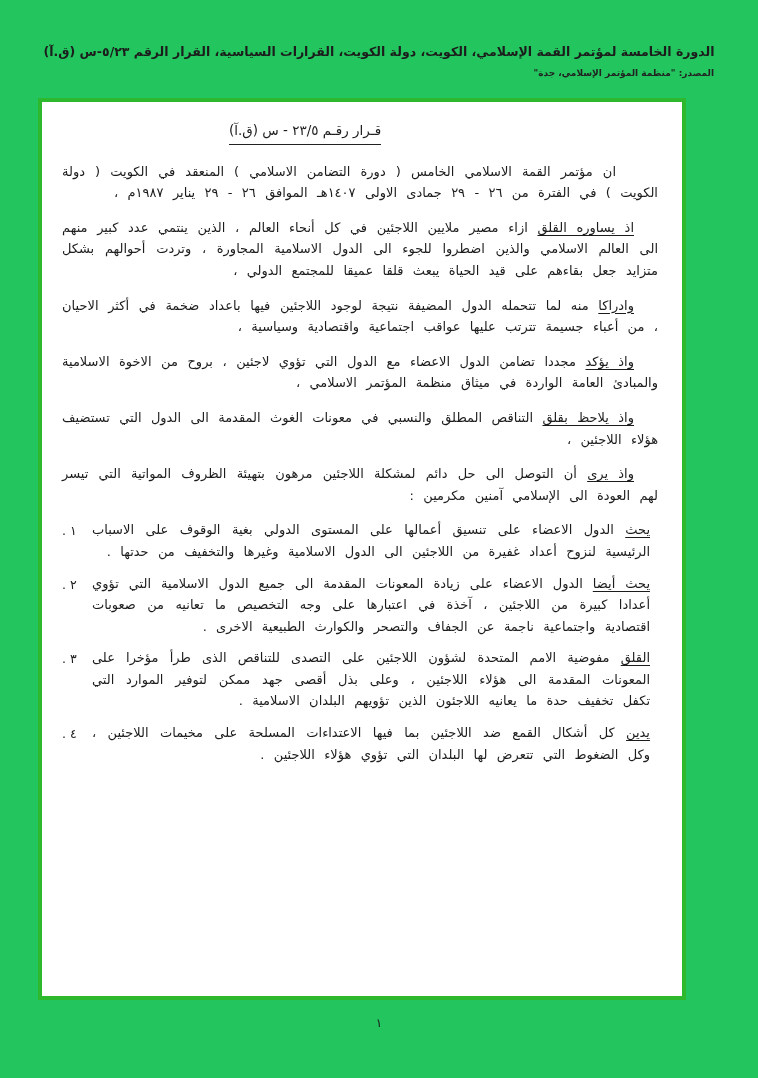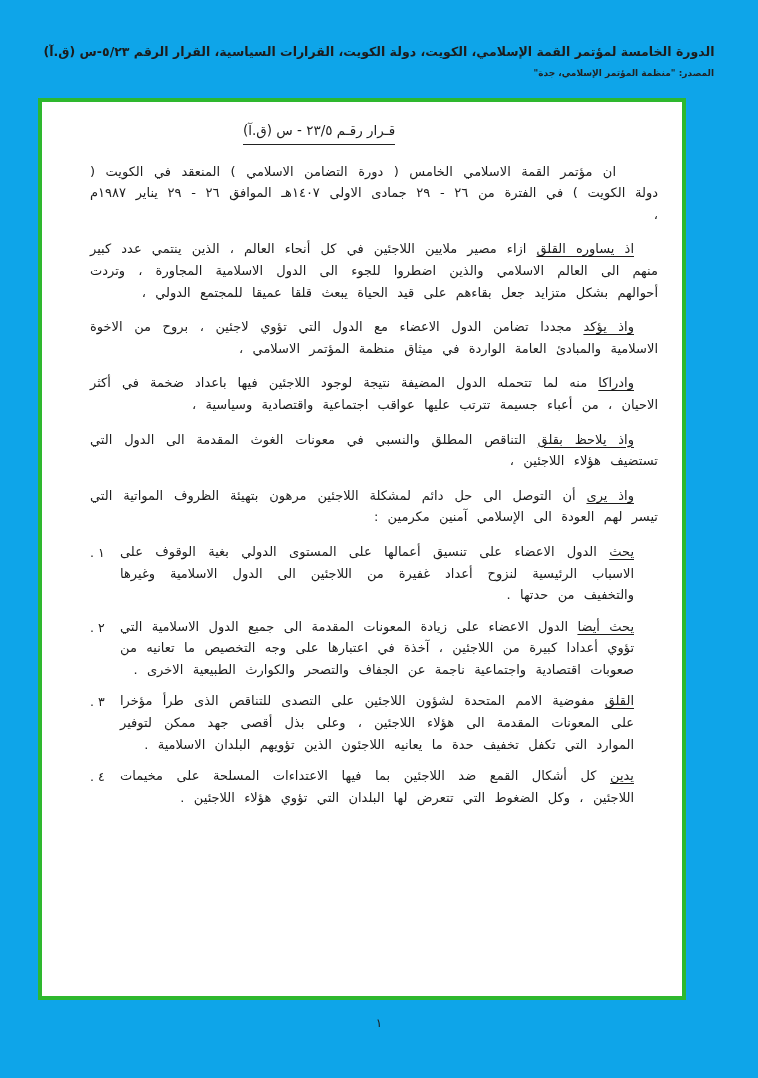--- a/index.html
+++ b/index.html
@@ -1,20 +1,20 @@
 <!DOCTYPE html>
 <html lang="ar" style="--frame-green: #2eb82e;"><head>
 <meta charset="utf-8">
 <style>
   html, body { margin: 0; padding: 0; background: #ffffff; }
   .sheet {
     position: relative;
     width: 758px;
     height: 1078px;
-    background: #0ea5e9;
+    background: #22c55e;
     font-family: "DejaVu Sans", sans-serif;
     color: #1c1c1c;
     overflow: hidden;
   }
   .top-header {
     direction: rtl;
     text-align: center;
     padding-top: 44px;
     font-size: 12.5px;
     font-weight: bold;
@@ -28,21 +28,21 @@
     font-size: 9px;
     font-weight: bold;
     color: #222;
   }
   .frame {
     box-sizing: border-box;
     width: 648px;
     height: 902px;
     margin: 20px 0 0 38px;
     border: 4px solid var(--frame-green, #2eb82e);
-    padding: 18px 24px 16px 48px;
+    padding: 18px 24px 16px 20px;
     overflow: hidden;
     background: #fff;
   }
   .doc { direction: rtl; font-size: 13px; line-height: 21.6px; }
   .title-block {
     text-align: center;
     transform: translateX(-55px);
     margin-bottom: 16px;
   }
   .title-line { margin-bottom: 6px; font-size: 13.5px; }
@@ -67,21 +67,21 @@
     direction: rtl;
     font-size: 12.5px;
     padding-top: 1px;
     text-align: left;
   }
   .item-body {
     flex: 1;
     direction: rtl;
     text-align: justify;
     word-spacing: 0.4em;
-    margin-right: 24px;
+    margin-right: 8px;
   }
   .page-num {
     text-align: center;
     margin-top: 16px;
     font-size: 12px;
     color: #1c1c1c;
   }
 </style>
 </head>
 <body>
@@ -107,25 +107,25 @@
 
       <div class="para first">
         <span>ان مؤتمر القمة الاسلامي الخامس ( دورة التضامن الاسلامي ) المنعقد في الكويت ( دولة الكويت ) في الفترة من ٢٦ - ٢٩ جمادى الاولى ١٤٠٧هـ الموافق ٢٦ - ٢٩ يناير ١٩٨٧م ،</span>
       </div>
 
       <div class="para">
         <span class="lead">اذ يساوره القلق</span><span> ازاء مصير ملايين اللاجئين في كل أنحاء العالم ، الذين ينتمي عدد كبير منهم الى العالم الاسلامي والذين اضطروا للجوء الى الدول الاسلامية المجاورة ، وتردت أحوالهم بشكل متزايد جعل بقاءهم على قيد الحياة يبعث قلقا عميقا للمجتمع الدولي ،</span>
       </div>
 
       <div class="para">
-        <span class="lead">واذ يؤكد</span><span> مجددا تضامن الدول الاعضاء مع الدول التي تؤوي لاجئين ، بروح من الاخوة الاسلامية والمبادئ العامة الواردة في ميثاق منظمة المؤتمر الاسلامي ،</span>
+        <span class="lead">وادراكا</span><span> منه لما تتحمله الدول المضيفة نتيجة لوجود اللاجئين فيها باعداد ضخمة في أكثر الاحيان ، من أعباء جسيمة تترتب عليها عواقب اجتماعية واقتصادية وسياسية ،</span>
       </div>
 
       <div class="para">
-        <span class="lead">وادراكا</span><span> منه لما تتحمله الدول المضيفة نتيجة لوجود اللاجئين فيها باعداد ضخمة في أكثر الاحيان ، من أعباء جسيمة تترتب عليها عواقب اجتماعية واقتصادية وسياسية ،</span>
+        <span class="lead">واذ يؤكد</span><span> مجددا تضامن الدول الاعضاء مع الدول التي تؤوي لاجئين ، بروح من الاخوة الاسلامية والمبادئ العامة الواردة في ميثاق منظمة المؤتمر الاسلامي ،</span>
       </div>
 
       <div class="para">
         <span class="lead">واذ يلاحظ بقلق</span><span> التناقص المطلق والنسبي في معونات الغوث المقدمة الى الدول التي تستضيف هؤلاء اللاجئين ،</span>
       </div>
 
       <div class="para">
         <span class="lead">واذ يرى</span><span> أن التوصل الى حل دائم لمشكلة اللاجئين مرهون بتهيئة الظروف المواتية التي تيسر لهم العودة الى الإسلامي آمنين مكرمين :</span>
       </div>
 

